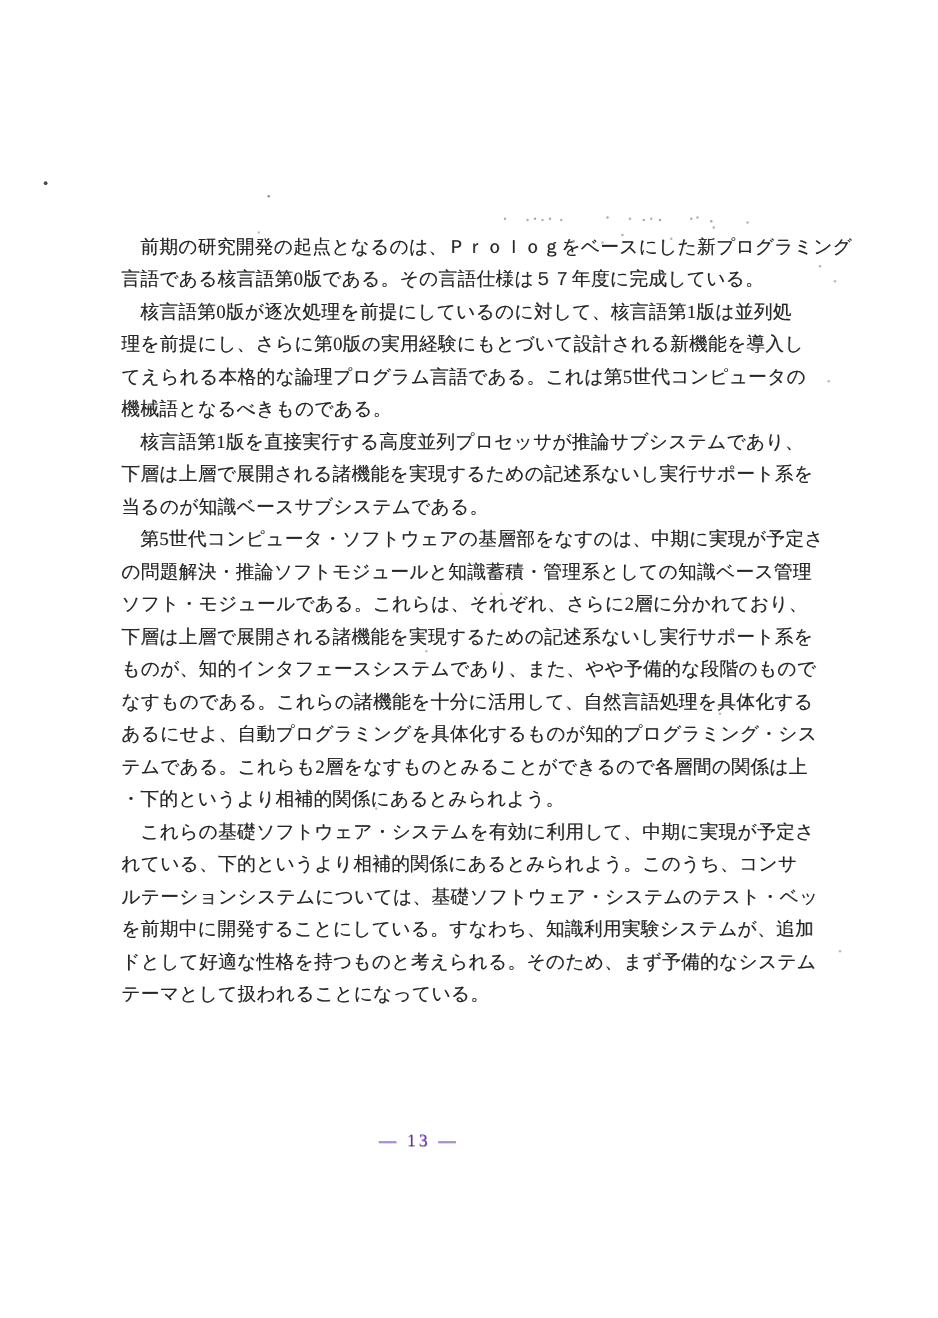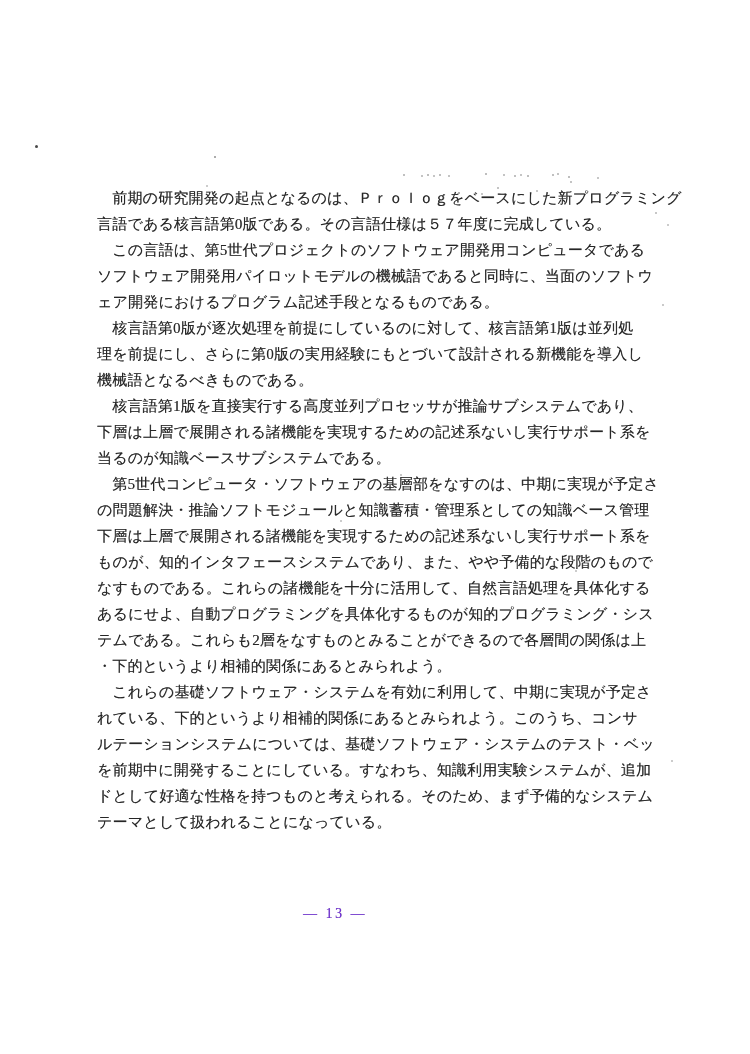--- a/index.html
+++ b/index.html
@@ -55,41 +55,38 @@
 
 <div class="page">
 
   <div class="textblock">
 
     <div class="para">
       <div class="line">　前期の研究開発の起点となるのは、Ｐｒｏｌｏｇをベースにした新プログラミング</div>
       <div class="line">言語である核言語第0版である。その言語仕様は５７年度に完成している。</div>
     </div>
 
-    <div class="para">
-      <div class="line">　この言語は、第5世代プロジェクトのソフトウェア開発用コンピュータである</div>
-      <div class="line">ソフトウェア開発用パイロットモデルの機械語であると同時に、当面のソフトウ</div>
-      <div class="line">ェア開発におけるプログラム記述手段となるものである。</div>
-    </div>
 
     <div class="para">
       <div class="line">　核言語第0版が逐次処理を前提にしているのに対して、核言語第1版は並列処</div>
       <div class="line">理を前提にし、さらに第0版の実用経験にもとづいて設計される新機能を導入し</div>
+      <div class="line">てえられる本格的な論理プログラム言語である。これは第5世代コンピュータの</div>
       <div class="line">機械語となるべきものである。</div>
     </div>
 
     <div class="para">
       <div class="line">　核言語第1版を直接実行する高度並列プロセッサが推論サブシステムであり、</div>
       <div class="line">下層は上層で展開される諸機能を実現するための記述系ないし実行サポート系を</div>
       <div class="line">当るのが知識ベースサブシステムである。</div>
     </div>
 
     <div class="para">
       <div class="line">　第5世代コンピュータ・ソフトウェアの基層部をなすのは、中期に実現が予定さ</div>
       <div class="line">の問題解決・推論ソフトモジュールと知識蓄積・管理系としての知識ベース管理</div>
+      <div class="line">ソフト・モジュールである。これらは、それぞれ、さらに2層に分かれており、</div>
       <div class="line">下層は上層で展開される諸機能を実現するための記述系ないし実行サポート系を</div>
       <div class="line">ものが、知的インタフェースシステムであり、また、やや予備的な段階のもので</div>
       <div class="line">なすものである。これらの諸機能を十分に活用して、自然言語処理を具体化する</div>
       <div class="line">あるにせよ、自動プログラミングを具体化するものが知的プログラミング・シス</div>
       <div class="line">テムである。これらも2層をなすものとみることができるので各層間の関係は上</div>
       <div class="line">・下的というより相補的関係にあるとみられよう。</div>
     </div>
 
     <div class="para">
       <div class="line">　これらの基礎ソフトウェア・システムを有効に利用して、中期に実現が予定さ</div>

